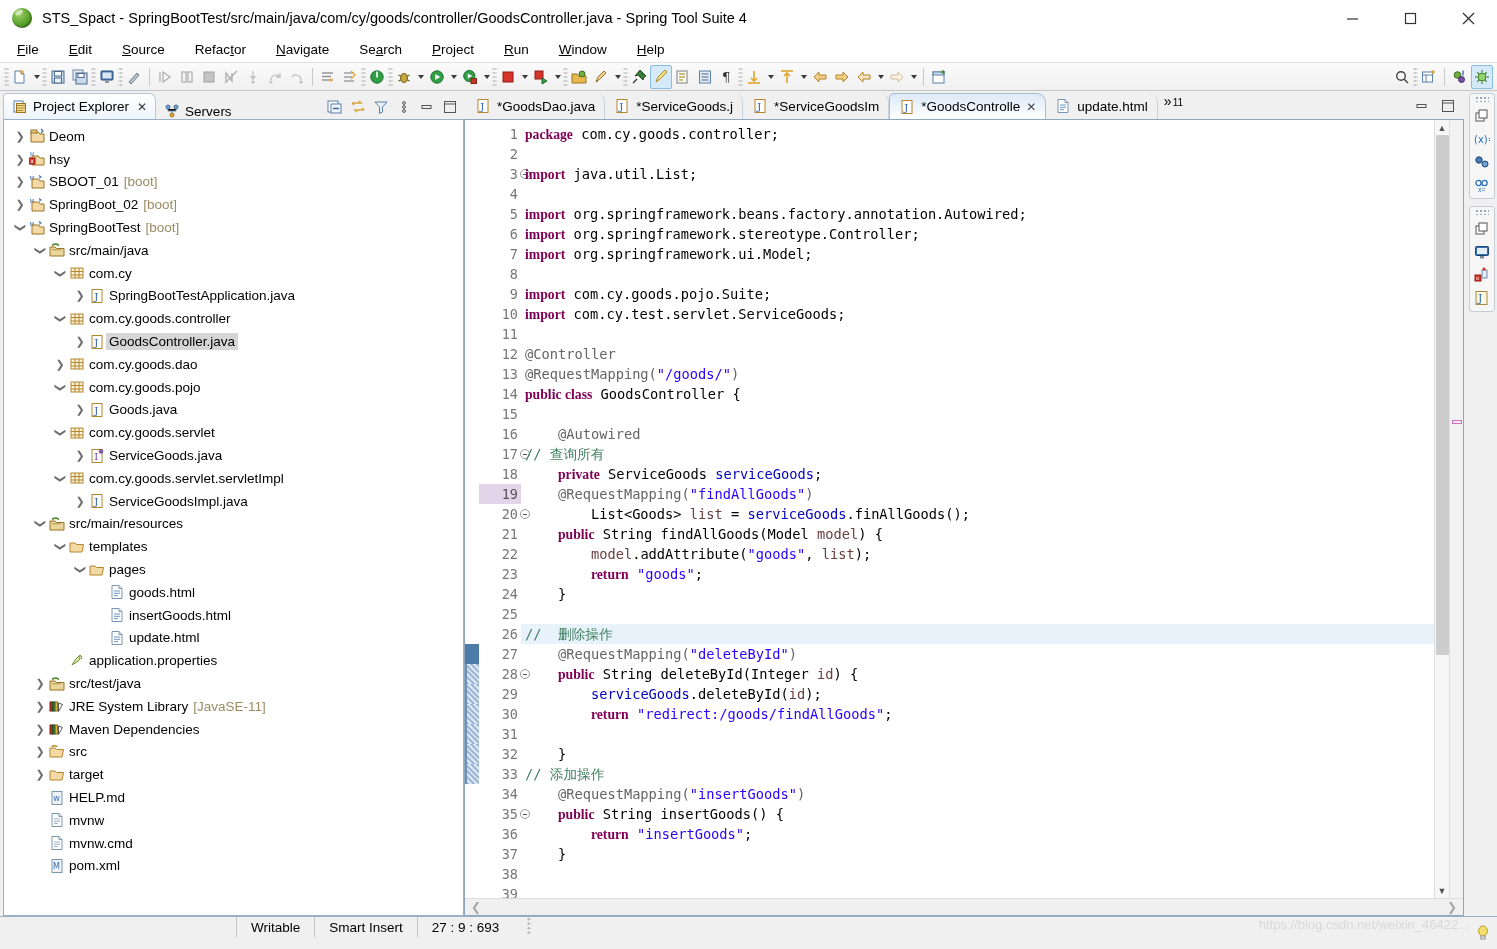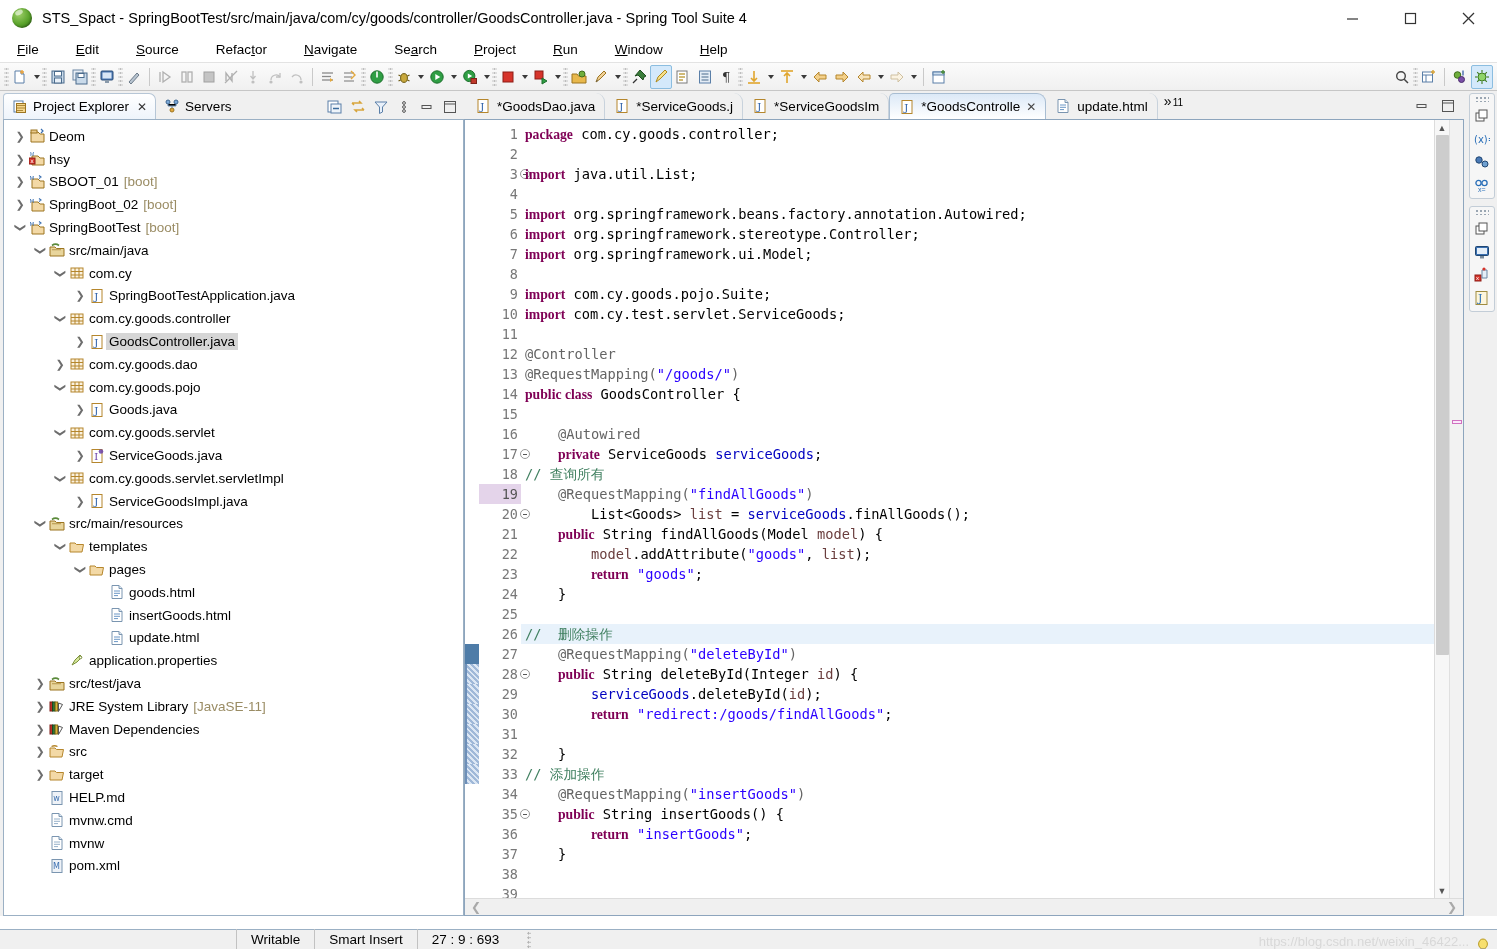--- a/index.html
+++ b/index.html
@@ -36,21 +36,21 @@
   .win-controls { position: absolute; right: 0; top: 0; height: 37px; display: flex; }
   .win-btn {
     width: 58px; height: 37px; display: flex; align-items: center; justify-content: center;
     color: #333;
   }
   .win-btn svg { display: block; }
 
   
   .menubar {
     height: 25px; background: #ffffff; display: flex; align-items: center;
-    padding-left: 8px; gap: 19px;
+    padding-left: 8px; gap: 12px;
   }
   .menu-item {
     padding: 2px 9px; font-size: 13.5px; color: #000; white-space: nowrap;
   }
   .menu-item u { text-decoration: underline; }
 
   
   .toolbar {
     height: 29px; background: linear-gradient(#fbfbfb, #f0f0f0);
     border-top: 1px solid #e3e3e3; border-bottom: 1px solid #c6c6c6;
@@ -86,21 +86,21 @@
     display: flex; align-items: center; gap: 5px;
     height: 26px; padding: 0 8px 0 8px;
     font-size: 13.5px; position: relative;
     border-top-left-radius: 4px; border-top-right-radius: 7px;
   }
   .vtab.active {
     background: linear-gradient(#ffffff, #eef4fb);
     border: 1px solid #b6c6d6; border-bottom: none;
     font-weight: 400;
   }
-  .vtab.inactive { color: #000; }
+  .vtab.inactive { color: #000; align-items: flex-end; }
   .vtab .close-x { font-size: 12px; color: #333; margin-left: 3px; }
   .view-tools {
     position: absolute; right: 6px; bottom: 4px; display: flex; align-items: center; gap: 7px;
   }
   .tree-wrap {
     flex: 1; background: #ffffff; border: 1px solid #9bb0c4;
     overflow: hidden; position: relative;
   }
   .tree { padding: 5px 0 0 0; }
   .trow {
@@ -203,23 +203,23 @@
     display: flex; flex-direction: column; align-items: center; padding: 2px 0 4px; gap: 5px;
     margin-bottom: 5px;
   }
   .rail-grip { width: 14px; height: 6px;
     background-image: radial-gradient(circle, #9aa6b2 0.8px, transparent 1px);
     background-size: 4px 4px; }
   .rail-ic { width: 18px; height: 18px; display: flex; align-items: center; justify-content: center; }
 
   
   .statusbar {
-    position: absolute; left: 0; right: 0; bottom: 0; height: 20px;
+    position: absolute; left: 0; right: 0; bottom: 0; height: 33px;
     background: #f0f0f0; border-top: 1px solid #9bb0c4;
-    display: flex; align-items: flex-end; font-size: 13.5px;
+    display: flex; align-items: flex-start; font-size: 13.5px;
   }
   .st-cell { padding: 0 14px; height: 20px; display: flex; align-items: center; }
   .st-div { width: 1px; height: 20px; background: #c2c2c2; }
   .st-dots { width: 4px; height: 18px; margin: 0 14px;
     background-image: radial-gradient(circle, #b4b4b4 1px, transparent 1.2px);
     background-size: 3px 4.5px; }
   .watermark { color: #d8d8d8; font-size: 13px; margin-left: auto; padding-right: 28px; white-space: nowrap; }
   .st-bulb { position: absolute; right: 6px; top: 7px; }
 
   .spacer-l { width: 236px; }
@@ -977,36 +977,36 @@
                 <svg class="ic" viewBox="0 0 16 16">
                   <path d="M3 1.5h7l3 3v10H3z" fill="#fff" stroke="#7a95b0"></path>
                   <path d="M10 1.5v3h3" fill="#dbe7f3" stroke="#7a95b0"></path>
                   <g stroke="#8aa8c4" stroke-width=".9">
                     <line x1="5" y1="7" x2="11" y2="7"></line>
                     <line x1="5" y1="9.3" x2="11" y2="9.3"></line>
                     <line x1="5" y1="11.6" x2="9" y2="11.6"></line>
                   </g>
                 </svg>
               </span>
-              <span class="tlabel">mvnw.cmd</span>
+              <span class="tlabel">mvnw</span>
             </div>
             <div class="trow" style="padding-left: 28px;">
               <span class="twist">&nbsp;</span>
               <span class="ticon">
                 <svg class="ic" viewBox="0 0 16 16">
                   <path d="M3 1.5h7l3 3v10H3z" fill="#fff" stroke="#7a95b0"></path>
                   <path d="M10 1.5v3h3" fill="#dbe7f3" stroke="#7a95b0"></path>
                   <g stroke="#8aa8c4" stroke-width=".9">
                     <line x1="5" y1="7" x2="11" y2="7"></line>
                     <line x1="5" y1="9.3" x2="11" y2="9.3"></line>
                     <line x1="5" y1="11.6" x2="9" y2="11.6"></line>
                   </g>
                 </svg>
               </span>
-              <span class="tlabel">mvnw</span>
+              <span class="tlabel">mvnw.cmd</span>
             </div>
             <div class="trow" style="padding-left: 28px;">
               <span class="twist">&nbsp;</span>
               <span class="ticon">
                 <svg class="ic" viewBox="0 0 16 16">
                   <rect x="3" y="1.5" width="10" height="13" fill="#eef2f7" stroke="#7a95b0"></rect>
                   <text x="4" y="11" font-size="8" font-family="DejaVu Sans, sans-serif" fill="#3a6fb0">M</text>
                 </svg>
               </span>
               <span class="tlabel">pom.xml</span>
@@ -1181,22 +1181,22 @@
               <div class="cline"><span class="kw">import</span><span class="pln"> org.springframework.ui.Model;</span></div>
               <div class="cline">&nbsp;</div>
               <div class="cline"><span class="kw">import</span><span class="pln"> com.cy.goods.pojo.Suite;</span></div>
               <div class="cline"><span class="kw">import</span><span class="pln"> com.cy.test.servlet.ServiceGoods;</span></div>
               <div class="cline">&nbsp;</div>
               <div class="cline"><span class="ann">@Controller</span></div>
               <div class="cline"><span class="ann">@RequestMapping(</span><span class="str">"/goods/"</span><span class="ann">)</span></div>
               <div class="cline"><span class="kw">public class</span><span class="pln"> GoodsController {</span></div>
               <div class="cline">&nbsp;</div>
               <div class="cline"><span class="pln">    </span><span class="ann">@Autowired</span></div>
+              <div class="cline"><span class="cmt">// 查询所有</span></div>
               <div class="cline"><span class="pln">    </span><span class="kw">private</span><span class="pln"> ServiceGoods </span><span class="fld">serviceGoods</span><span class="pln">;</span></div>
-              <div class="cline"><span class="cmt">// 查询所有</span></div>
               <div class="cline"><span class="pln">    </span><span class="ann">@RequestMapping(</span><span class="str">"findAllGoods"</span><span class="ann">)</span></div>
               <div class="cline"><span class="pln">        List&lt;Goods&gt; </span><span class="loc">list</span><span class="pln"> = </span><span class="fld">serviceGoods</span><span class="pln">.finAllGoods();</span></div>
               <div class="cline"><span class="pln">    </span><span class="kw">public</span><span class="pln"> String findAllGoods(Model </span><span class="loc">model</span><span class="pln">) {</span></div>
               <div class="cline"><span class="pln">        </span><span class="loc">model</span><span class="pln">.addAttribute(</span><span class="str">"goods"</span><span class="pln">, </span><span class="loc">list</span><span class="pln">);</span></div>
               <div class="cline"><span class="pln">        </span><span class="kw">return</span><span class="pln"> </span><span class="str">"goods"</span><span class="pln">;</span></div>
               <div class="cline"><span class="pln">    }</span></div>
               <div class="cline">&nbsp;</div>
               <div class="cline hl"><span class="cmt">//  删除操作</span></div>
               <div class="cline"><span class="pln">    </span><span class="ann">@RequestMapping(</span><span class="str">"deleteById"</span><span class="ann">)</span></div>
               <div class="cline"><span class="pln">    </span><span class="kw">public</span><span class="pln"> String deleteById(Integer </span><span class="loc">id</span><span class="pln">) {</span></div>

